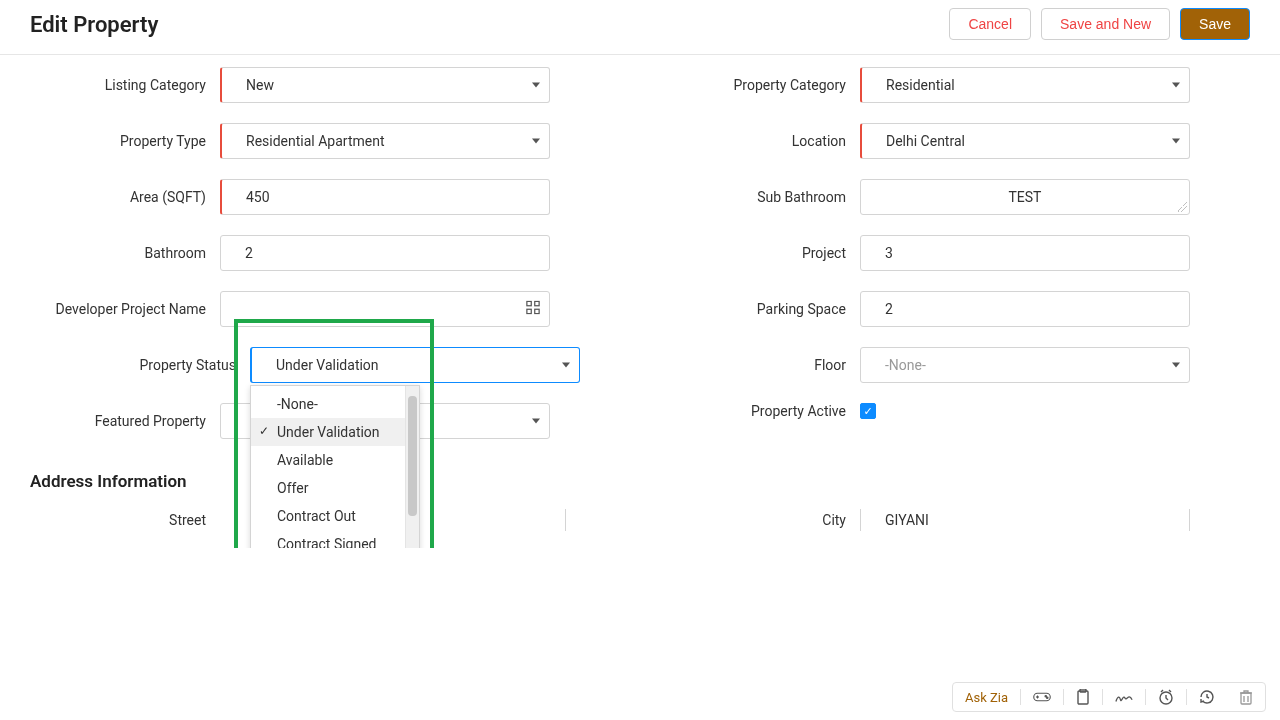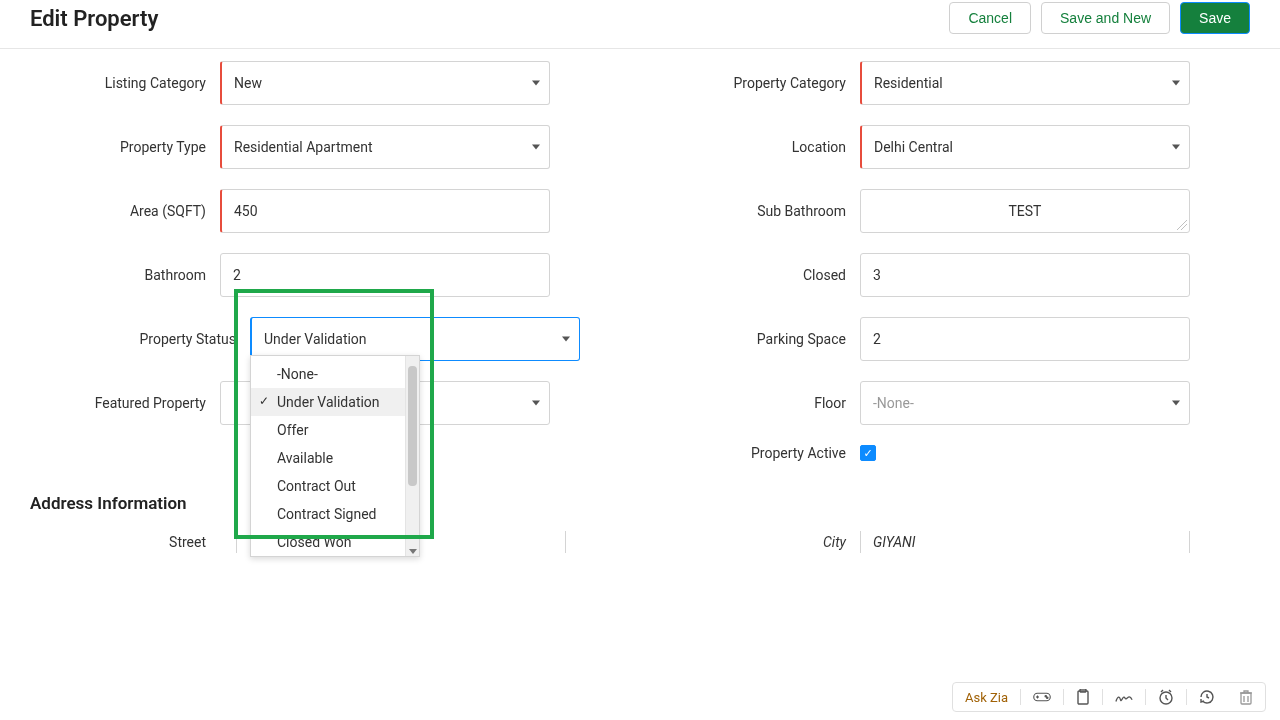--- a/index.html
+++ b/index.html
@@ -6,43 +6,43 @@
   body {
     font-family: -apple-system, BlinkMacSystemFont, "Segoe UI", Roboto, Arial, sans-serif;
     font-size: 14px;
     color: #333;
     background: #fff;
   }
   .header {
     display: flex;
     justify-content: space-between;
     align-items: center;
-    padding: 2px 30px 14px 30px;
+    padding: 8px 30px 14px 30px;
     border-bottom: 1px solid #e6e6e6;
   }
   .page-title {
     font-size: 22px;
     font-weight: 600;
     color: #222;
   }
   .header-actions {
     display: flex;
     gap: 10px;
   }
   .btn {
     border: 1px solid #d0d0d0;
     background: #fff;
-    color: #15803d;
+    color: #ef4444;
     padding: 7px 18px;
     border-radius: 4px;
     font-size: 14px;
     cursor: pointer;
   }
   .btn-primary {
-    background: #15803d;
+    background: #a16207;
     border-color: #0d8bff;
     color: #fff;
   }
 
   .form-body {
     padding: 12px 30px 0 30px;
     display: flex;
     gap: 60px;
   }
   .col {
@@ -61,24 +61,24 @@
     color: #333;
     font-size: 14px;
   }
   .control {
     position: relative;
     flex: 1;
     max-width: 330px;
   }
   .input, .select {
     width: 100%;
-    height: 44px;
+    height: 36px;
     border: 1px solid #d4d4d4;
     border-radius: 3px;
-    padding: 0 12px;
+    padding: 0 24px;
     font-size: 14px;
     color: #333;
     background: #fff;
     cursor: pointer;
     display: flex;
     align-items: center;
   }
   .input { cursor: text; }
   .required { border-left: 2px solid #e74c3c; }
   .focused { border-color: #0d8bff; }
@@ -278,36 +278,52 @@
 
     <div class="field-row">
       <div class="field-label">Bathroom</div>
       <div class="control">
         <div class="input">
           <span>2</span>
         </div>
       </div>
     </div>
 
+    <div class="field-row">
+      <div class="field-label">Developer Project Name</div>
+      <div class="control">
+        <div class="input">
+          <span></span>
+          <span class="lookup-icon">
+            <svg width="14" height="14" viewBox="0 0 16 16" fill="none" stroke="#555" stroke-width="1.4">
+              <rect x="1" y="1" width="5" height="5"></rect>
+                <rect x="10" y="1" width="5" height="5"></rect>
+              <rect x="1" y="10" width="5" height="5"></rect>
+                <rect x="10" y="10" width="5" height="5"></rect>
+            </svg>
+          </span>
+        </div>
+      </div>
+    </div>
 
     <div class="field-row" style="position:relative;justify-content:center;">
       <div class="field-label">Property Status</div>
       <div class="control">
         <div class="select required focused">
           <span>Under Validation</span>
           <span class="caret"></span>
         </div>
 
         <div class="dropdown-panel">
           <div class="dropdown-inner">
             <div class="dropdown-list" id="status-list">
                 <div class="dropdown-item">-None-</div>
                 <div class="dropdown-item selected">Under Validation</div>
+                <div class="dropdown-item">Available</div>
                 <div class="dropdown-item">Offer</div>
-                <div class="dropdown-item">Available</div>
                 <div class="dropdown-item">Contract Out</div>
                 <div class="dropdown-item">Contract Signed</div>
                 <div class="dropdown-item">Closed Won</div>
               </div>
             <div class="dd-scroll">
               <div class="dd-thumb"></div>
               <div class="dd-arrow-down"></div>
             </div>
           </div>
         </div>
@@ -353,21 +369,21 @@
       <div class="field-label">Sub Bathroom</div>
       <div class="control">
         <div class="input" style="position:relative;justify-content:center;">
           <span>TEST</span>
           <span class="textarea-resize"></span>
         </div>
       </div>
     </div>
 
     <div class="field-row" style="margin-top:8px;">
-      <div class="field-label">Closed</div>
+      <div class="field-label">Project</div>
       <div class="control">
         <div class="input">
           <span>3</span>
         </div>
       </div>
     </div>
 
     <div class="field-row">
       <div class="field-label">Parking Space</div>
       <div class="control">
@@ -403,21 +419,21 @@
     <div class="field-row" style="margin-bottom:0; height:22px; overflow:hidden;gap:16px;">
       <div class="field-label">Street</div>
       <div class="control">
         <div class="input">
           <span>50180</span>
         </div>
       </div>
     </div>
   </div>
   <div class="col">
-    <div class="field-row" style="margin-bottom:17px; height:22px; overflow:hidden;font-style:italic;">
+    <div class="field-row" style="margin-bottom:17px; height:22px; overflow:hidden;">
       <div class="field-label">City</div>
       <div class="control">
         <div class="input">
           <span>GIYANI</span>
         </div>
       </div>
     </div>
   </div>
 </div>
 

